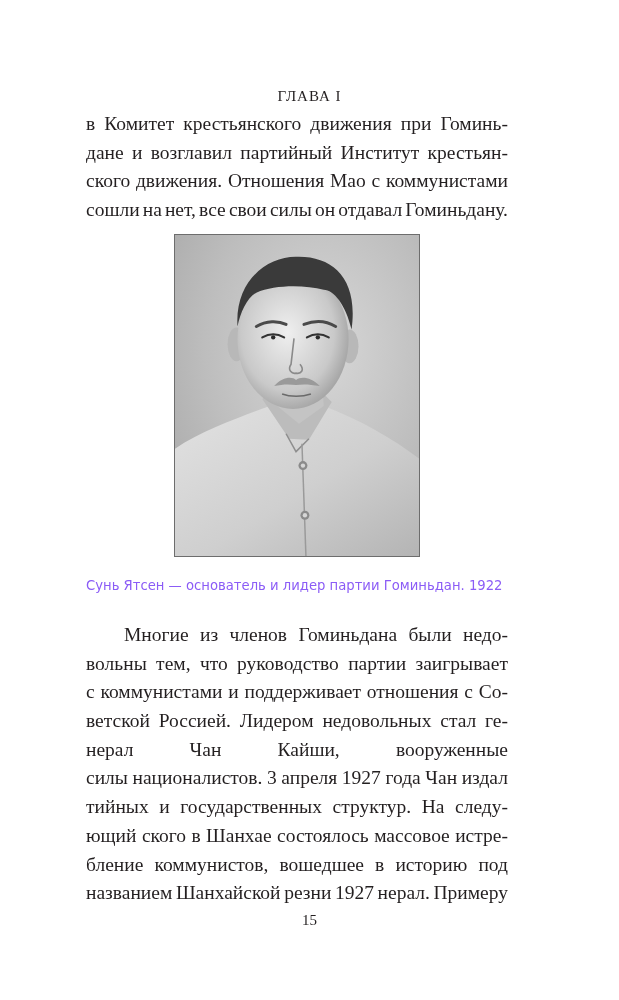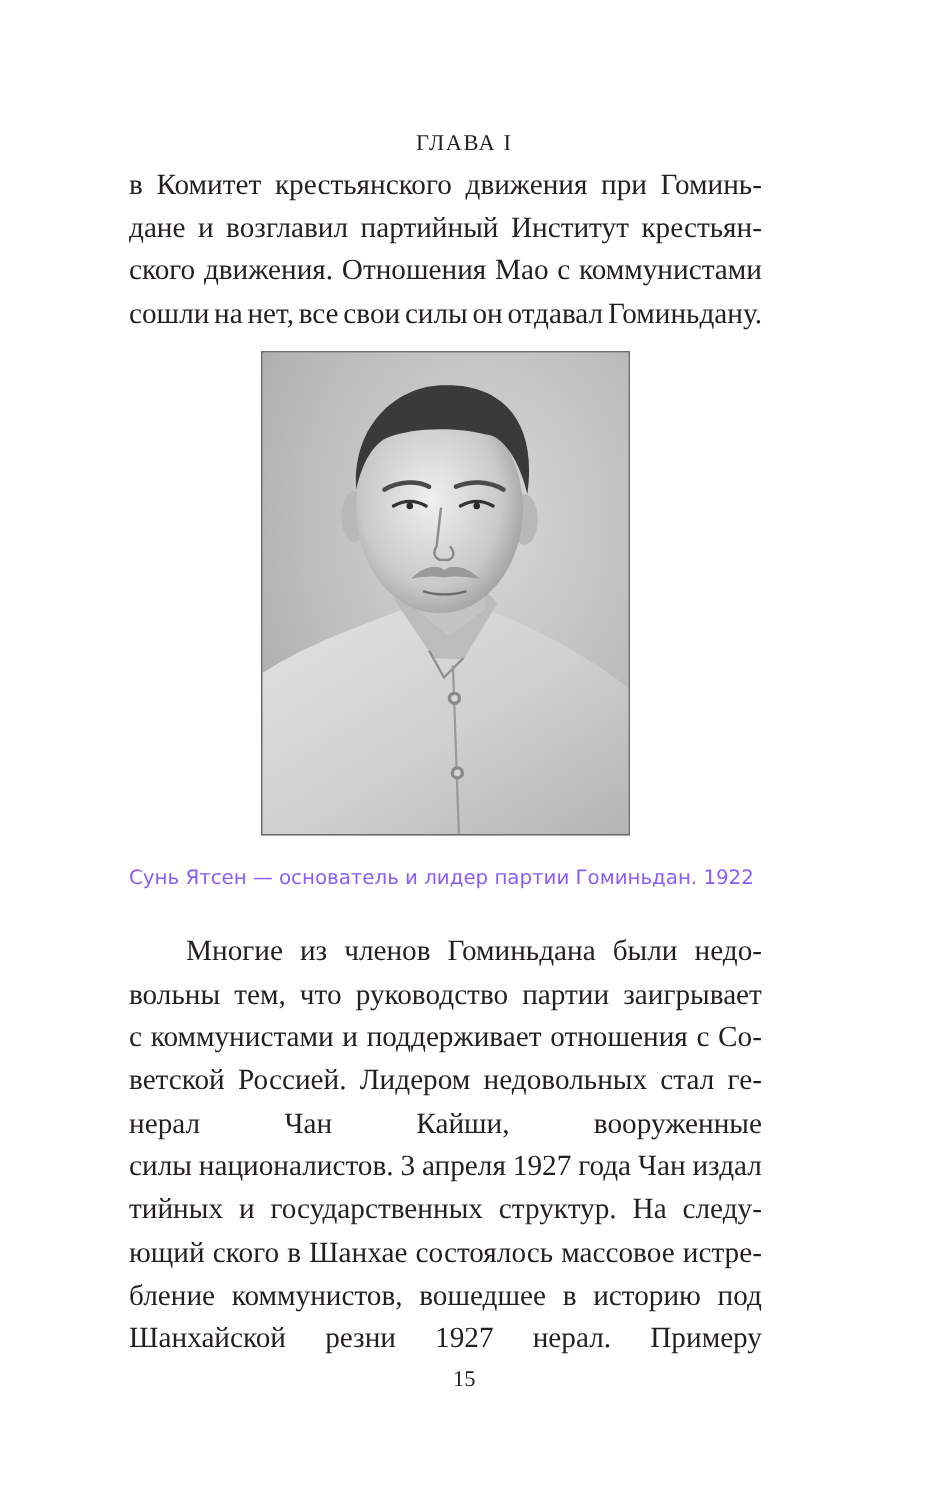--- a/index.html
+++ b/index.html
@@ -291,20 +291,21 @@
         <span>бление</span>
         <span>коммунистов,</span>
         <span>вошедшее</span>
         <span>в</span>
         <span>историю</span>
         <span>под</span>
       </span>
     </span>
   <span class="line">
       <span class="inner">
+        <span>названием</span>
         <span>Шанхайской</span>
         <span>резни</span>
         <span>1927</span>
         <span>нерал.</span>
         <span>Примеру</span>
       </span>
     </span>
 </div>
 
 <div class="page-number">15</div>

